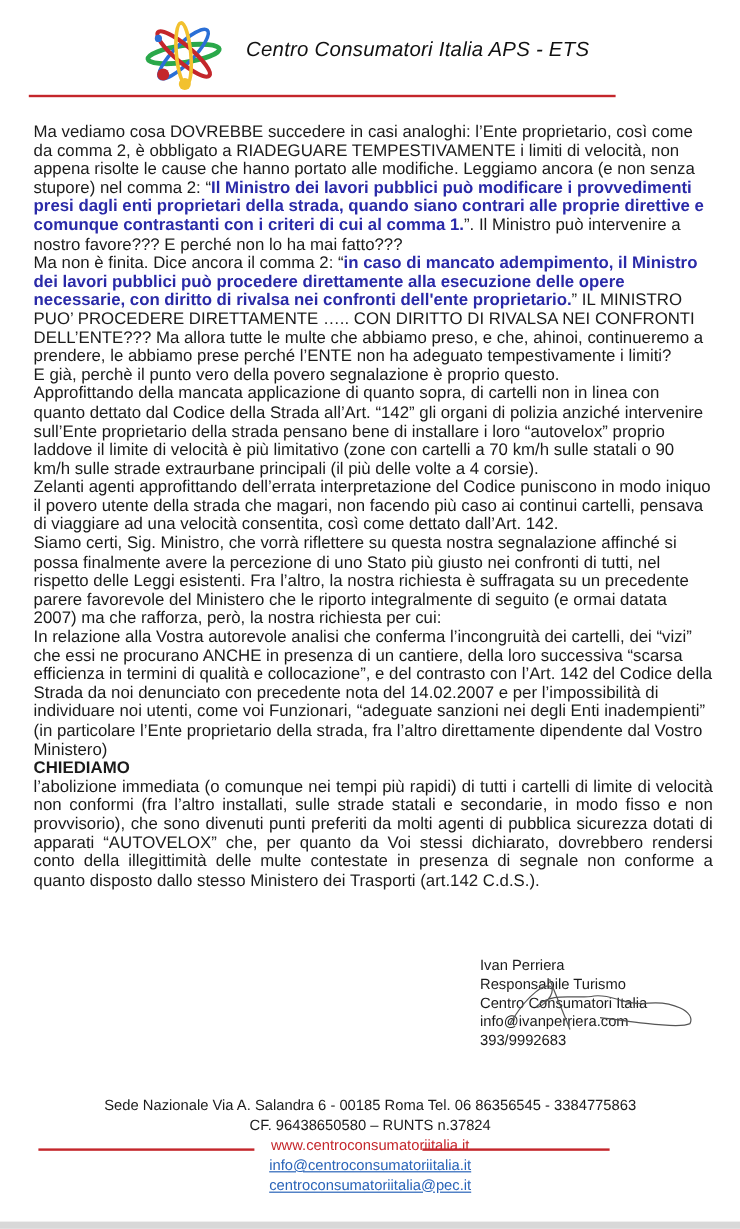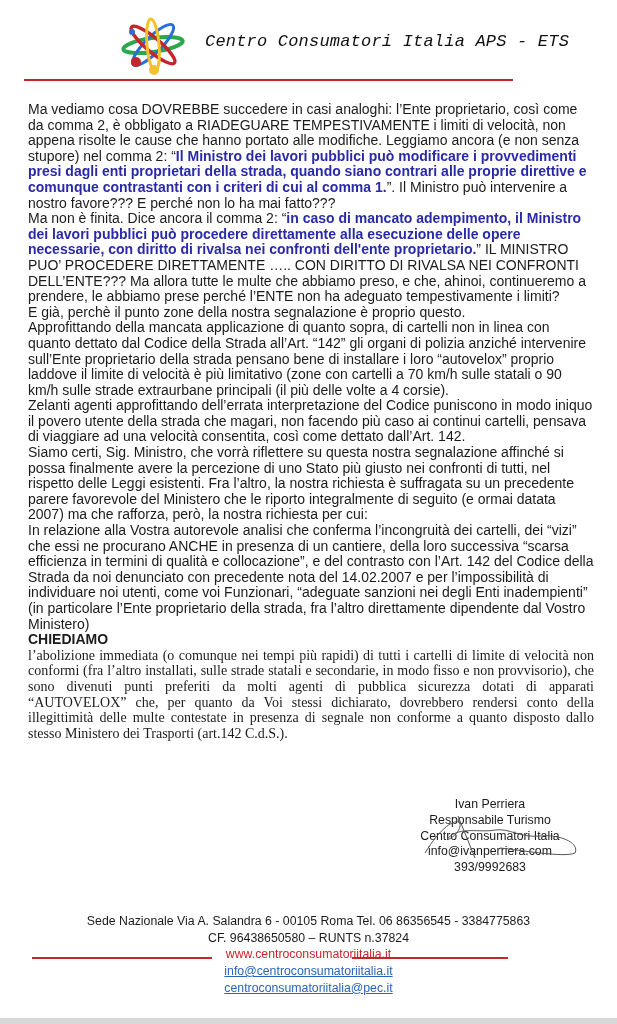--- a/index.html
+++ b/index.html
@@ -18,21 +18,21 @@
       width: 617px; height: 92px;
     }
     .logo {
       position: absolute;
       left: 118px; top: 14px;
       width: 70px; height: 62px;
     }
     .org-name {
       position: absolute;
       left: 205px; top: 32px;
-      font-family: Liberation Mono, monospace;
+      font-family: Liberation Sans, sans-serif;
       font-style: italic;
       font-size: 17px;
       color: #111;
       letter-spacing: 0.2px;
       text-align: center;
     }
     .header-rule {
       position: absolute;
       left: 24px; top: 79px;
       width: 490px; height: 0;
@@ -50,26 +50,25 @@
     .body-text p { margin: 0; }
     .blue {
       color: #2a2aa8;
       font-weight: bold;
     }
     .centered-heading {
       text-align: left;
       font-weight: bold;
       margin: 0;
     }
-    .justify { text-align: justify; font-family: Liberation Serif, serif; }
+    .justify { text-align: justify; }
     .signature {
       position: absolute;
       left: 400px; top: 797px;
       width: 180px;
-      text-align: center;
       font-size: 12.3px;
       line-height: 15.8px;
       color: #1b1b1b;
     }
     .sig-scrawl {
       position: absolute;
       left: 400px; top: 808px;
       width: 200px; height: 60px;
       pointer-events: none;
     }
@@ -126,21 +125,21 @@
     <circle cx="36" cy="56" r="5" fill="#f2c12e"></circle>
     <circle cx="14" cy="18" r="3" fill="#2a6fd6"></circle>
   </svg>
   <div class="org-name">Centro Consumatori Italia  APS - ETS</div>
   <div class="header-rule"></div>
 </div>
 
 <div class="body-text">
   <p><span>Ma vediamo cosa DOVREBBE succedere in casi analoghi: l’Ente proprietario, così come da comma 2, è obbligato a RIADEGUARE TEMPESTIVAMENTE i limiti di velocità, non appena risolte le cause che hanno portato alle modifiche. Leggiamo ancora (e non senza stupore) nel comma 2: “</span><span class="blue">Il Ministro dei lavori pubblici può modificare i provvedimenti presi dagli enti proprietari della strada, quando siano contrari alle proprie direttive e comunque contrastanti con i criteri di cui al comma 1.</span><span>”. Il Ministro può intervenire a nostro favore??? E perché non lo ha mai fatto???</span></p>
   <p><span>Ma non è finita. Dice ancora il comma 2: “</span><span class="blue">in caso di mancato adempimento, il Ministro dei lavori pubblici può procedere direttamente alla esecuzione delle opere necessarie, con diritto di rivalsa nei confronti dell'ente proprietario.</span><span>” IL MINISTRO PUO’ PROCEDERE DIRETTAMENTE ….. CON DIRITTO DI RIVALSA NEI CONFRONTI DELL’ENTE??? Ma allora tutte le multe che abbiamo preso, e che, ahinoi, continueremo a prendere, le abbiamo prese perché l’ENTE non ha adeguato tempestivamente i limiti?</span></p>
-  <p>E già, perchè il punto zone della nostra segnalazione è proprio questo.</p>
+  <p>E già, perchè il punto vero della povero segnalazione è proprio questo.</p>
   <p>Approfittando della mancata applicazione di quanto sopra, di cartelli non in linea con quanto dettato dal Codice della Strada all’Art. “142” gli organi di polizia anziché intervenire sull’Ente proprietario della strada pensano bene di installare i loro “autovelox” proprio laddove il limite di velocità è più limitativo (zone con cartelli a 70 km/h sulle statali o 90 km/h sulle strade extraurbane principali (il più delle volte a 4 corsie).</p>
   <p>Zelanti agenti approfittando dell’errata interpretazione del Codice puniscono in modo iniquo il povero utente della strada che magari, non facendo più caso ai continui cartelli, pensava di viaggiare ad una velocità consentita, così come dettato dall’Art. 142.</p>
   <p>Siamo certi, Sig. Ministro, che vorrà riflettere su questa nostra segnalazione affinché si possa finalmente avere la percezione di uno Stato più giusto nei confronti di tutti, nel rispetto delle Leggi esistenti. Fra l’altro, la nostra richiesta è suffragata su un precedente parere favorevole del Ministero che le riporto integralmente di seguito (e ormai datata 2007) ma che rafforza, però, la nostra richiesta per cui:</p>
   <p>In relazione alla Vostra autorevole analisi che conferma l’incongruità dei cartelli, dei “vizi” che essi ne procurano ANCHE in presenza di un cantiere, della loro successiva “scarsa efficienza in termini di qualità e collocazione”, e del contrasto con l’Art. 142 del Codice della Strada da noi denunciato con precedente nota del 14.02.2007 e per l’impossibilità di individuare noi utenti, come voi Funzionari, “adeguate sanzioni nei degli Enti inadempienti” (in particolare l’Ente proprietario della strada, fra l’altro direttamente dipendente dal Vostro Ministero)</p>
   <p class="centered-heading">CHIEDIAMO</p>
   <p class="justify">l’abolizione immediata (o comunque nei tempi più rapidi) di tutti i cartelli di limite di velocità non conformi (fra l’altro installati, sulle strade statali e secondarie, in modo fisso e non provvisorio), che sono divenuti punti preferiti da molti agenti di pubblica sicurezza dotati di apparati “AUTOVELOX” che, per quanto da Voi stessi dichiarato, dovrebbero rendersi conto della illegittimità delle multe contestate in presenza di segnale non conforme a quanto disposto dallo stesso Ministero dei Trasporti (art.142 C.d.S.).</p>
 </div>
 
 <div class="signature">
   <div>Ivan Perriera</div>
@@ -148,21 +147,21 @@
   <div>Centro Consumatori Italia</div>
   <div>info@ivanperriera.com</div>
   <div>393/9992683</div>
 </div>
 <svg class="sig-scrawl" viewBox="0 0 200 60">
   <path d="M25 45 C40 20, 55 10, 60 15 C62 25, 45 35, 48 30 C60 18, 80 25, 95 22 C110 20, 120 30, 140 28 C160 26, 180 35, 175 45 C165 50, 120 42, 100 40" fill="none" stroke="#555" stroke-width="1"></path>
   <path d="M58 8 L75 50" fill="none" stroke="#555" stroke-width="1"></path>
 </svg>
 
 <div class="footer">
-  <div>Sede Nazionale Via A. Salandra 6 - 00105 Roma Tel. 06 86356545 - 3384775863</div>
+  <div>Sede Nazionale Via A. Salandra 6 - 00185 Roma Tel. 06 86356545 - 3384775863</div>
   <div>CF. 96438650580 – RUNTS n.37824</div>
   <div class="footer-link-row">
     <div class="footer-rule-left"></div>
     <span class="link-red">www.centroconsumatoriitalia.it</span>
     <div class="footer-rule-right"></div>
   </div>
   <div><span class="link-blue">info@centroconsumatoriitalia.it</span></div>
   <div><span class="link-blue">centroconsumatoriitalia@pec.it</span></div>
 </div>
 

